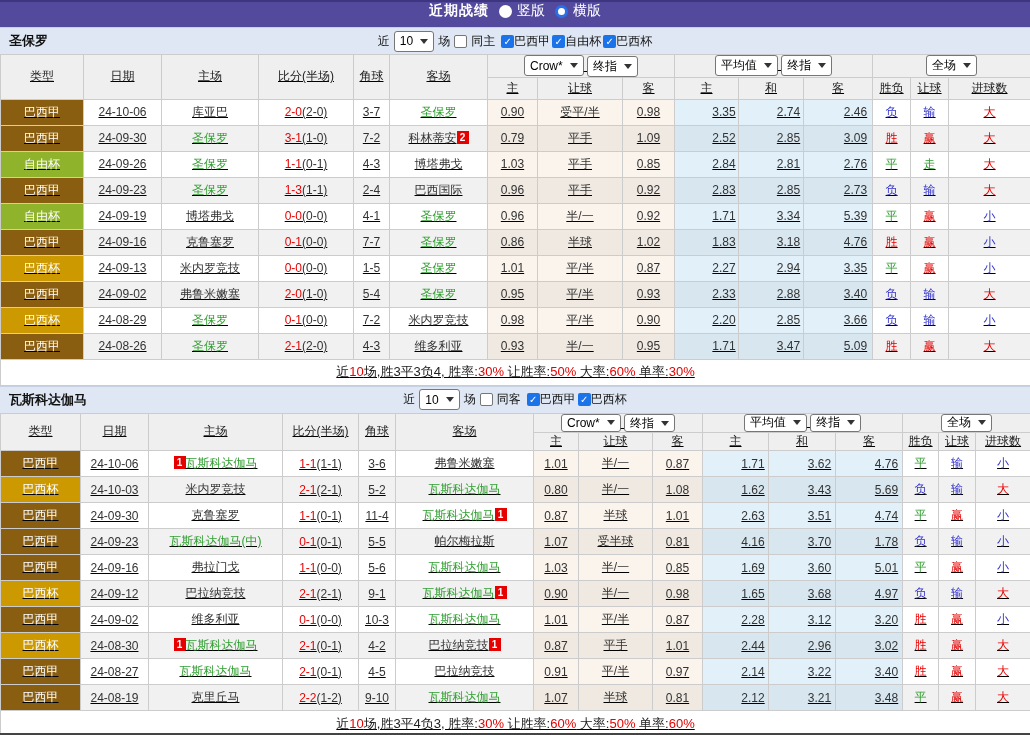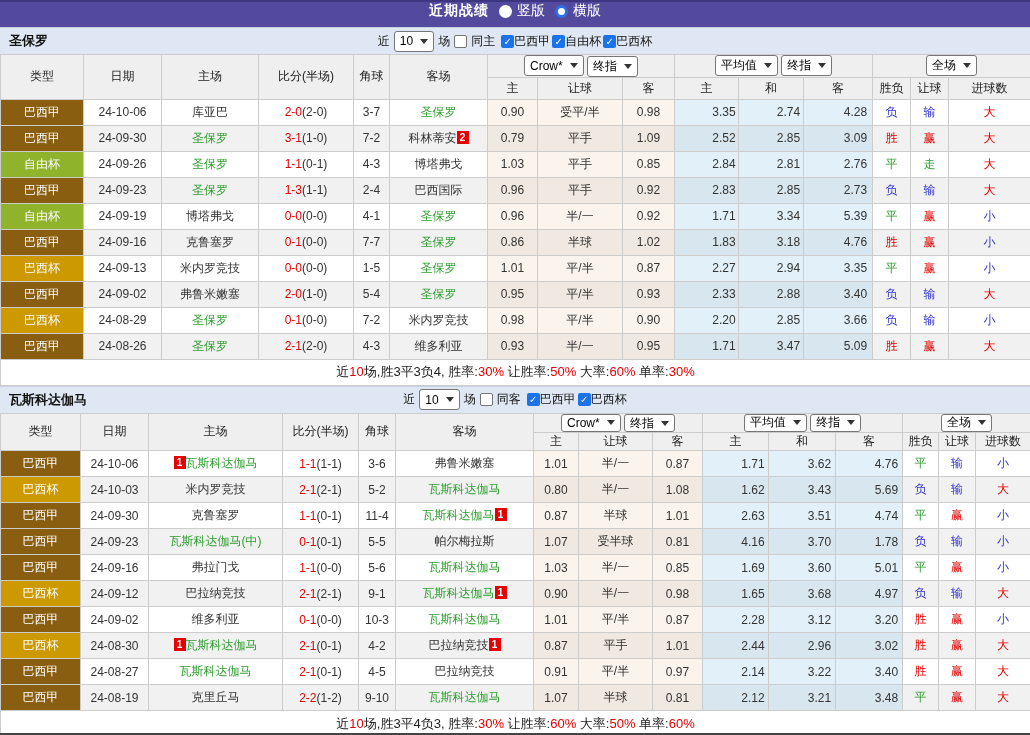--- a/index.html
+++ b/index.html
@@ -25,21 +25,21 @@
   .cbx.checked::after{content:"✓";position:absolute;left:0;top:0;width:13px;height:13px;line-height:13px;
                       text-align:center;color:#fff;font-size:10px;font-weight:bold;}
 
   
   .sel{display:inline-flex;align-items:center;gap:7px;background:#fff;border:1px solid #767676;border-radius:3px;
        padding:0 5px;height:19px;font-size:12px;color:#000;cursor:pointer;white-space:nowrap;}
   .t2 .sel{height:16px;}
   .caret{width:0;height:0;border-left:4px solid transparent;border-right:4px solid transparent;border-top:5px solid #333;display:inline-block;}
 
   
-  table.match-table{border-collapse:collapse;table-layout:fixed;width:1030px;}
+  table.match-table{border-collapse:collapse;table-layout:fixed;width:1030px;text-decoration:underline;}
   .match-table th,.match-table td{border:1px solid #ccc;font-size:12px;text-align:center;padding:0;
        overflow:hidden;white-space:nowrap;color:#333;}
   .match-table thead th{background:#EFEFEF;font-weight:normal;color:#222;}
   .t1 thead tr{height:22px;}
   .t2 thead tr{height:17px;}
   .match-table tbody tr.data{height:26px;background:#fff;}
   .match-table tbody tr.data.alt{background:#F1F1F1;}
   td.crow,th.crow{background:rgba(235,205,170,0.22);}
   td.avg,th.avg{background:rgba(150,205,235,0.28);padding-left:35px;}
   td.type-cell{color:#fff;font-size:12px;}
@@ -168,21 +168,21 @@
     <td>24-10-06</td>
     <td><span class="tname">库亚巴</span></td>
     <td><span class="score-main">2-0</span><span class="score-half">(2-0)</span></td>
     <td>3-7</td>
     <td><span class="tname green">圣保罗</span></td>
     <td class="crow">0.90</td>
     <td class="crow">受平/半</td>
     <td class="crow">0.98</td>
     <td class="avg">3.35</td>
     <td class="avg">2.74</td>
-    <td class="avg">4.28</td>
+    <td class="avg">2.46</td>
     <td style="color: rgb(51, 51, 204);">负</td>
     <td style="color: rgb(51, 51, 204);">输</td>
     <td style="color: rgb(230, 0, 0);">大</td>
   </tr>
         <tr class="data alt">
     <td class="type-cell" style="background: rgb(138, 94, 16);">巴西甲</td>
     <td>24-09-30</td>
     <td><span class="tname green">圣保罗</span></td>
     <td><span class="score-main">3-1</span><span class="score-half">(1-0)</span></td>
     <td>7-2</td>

